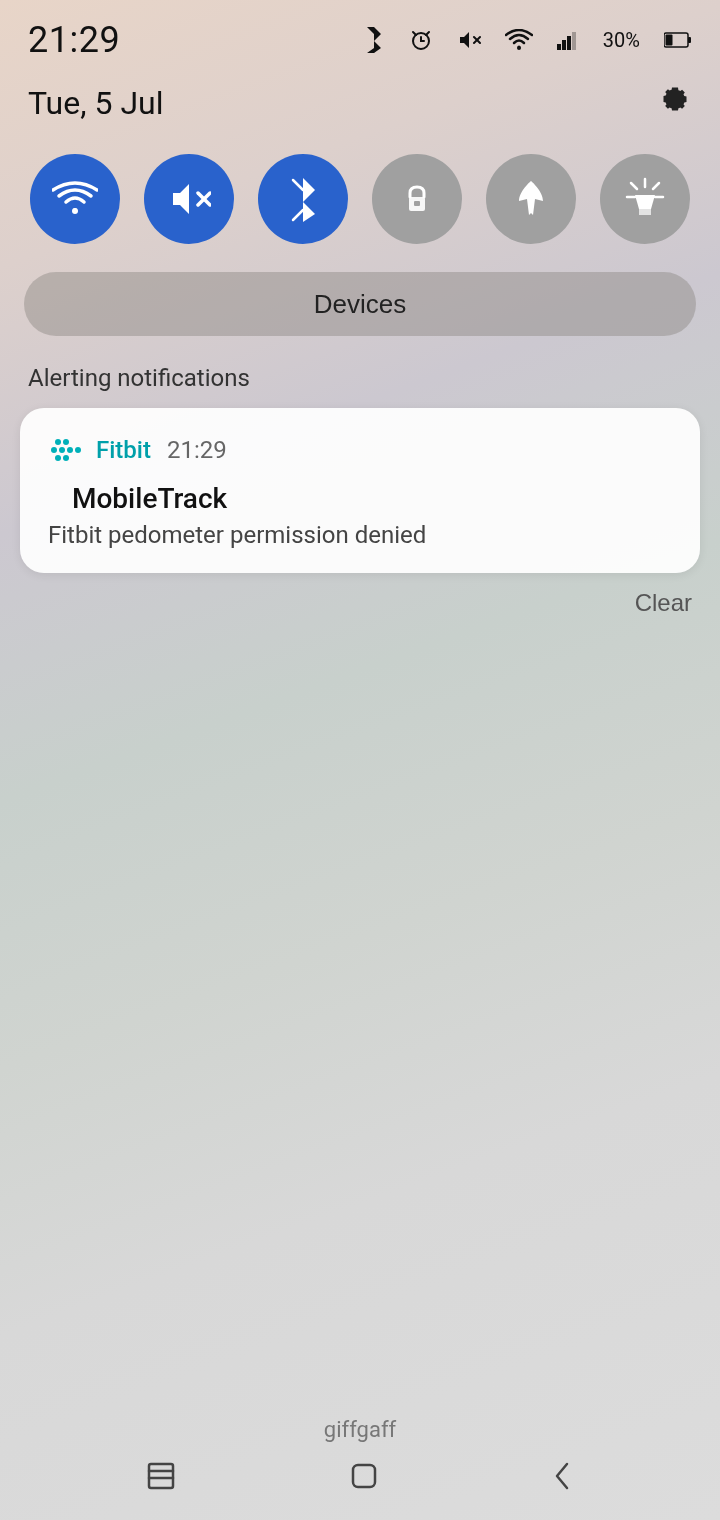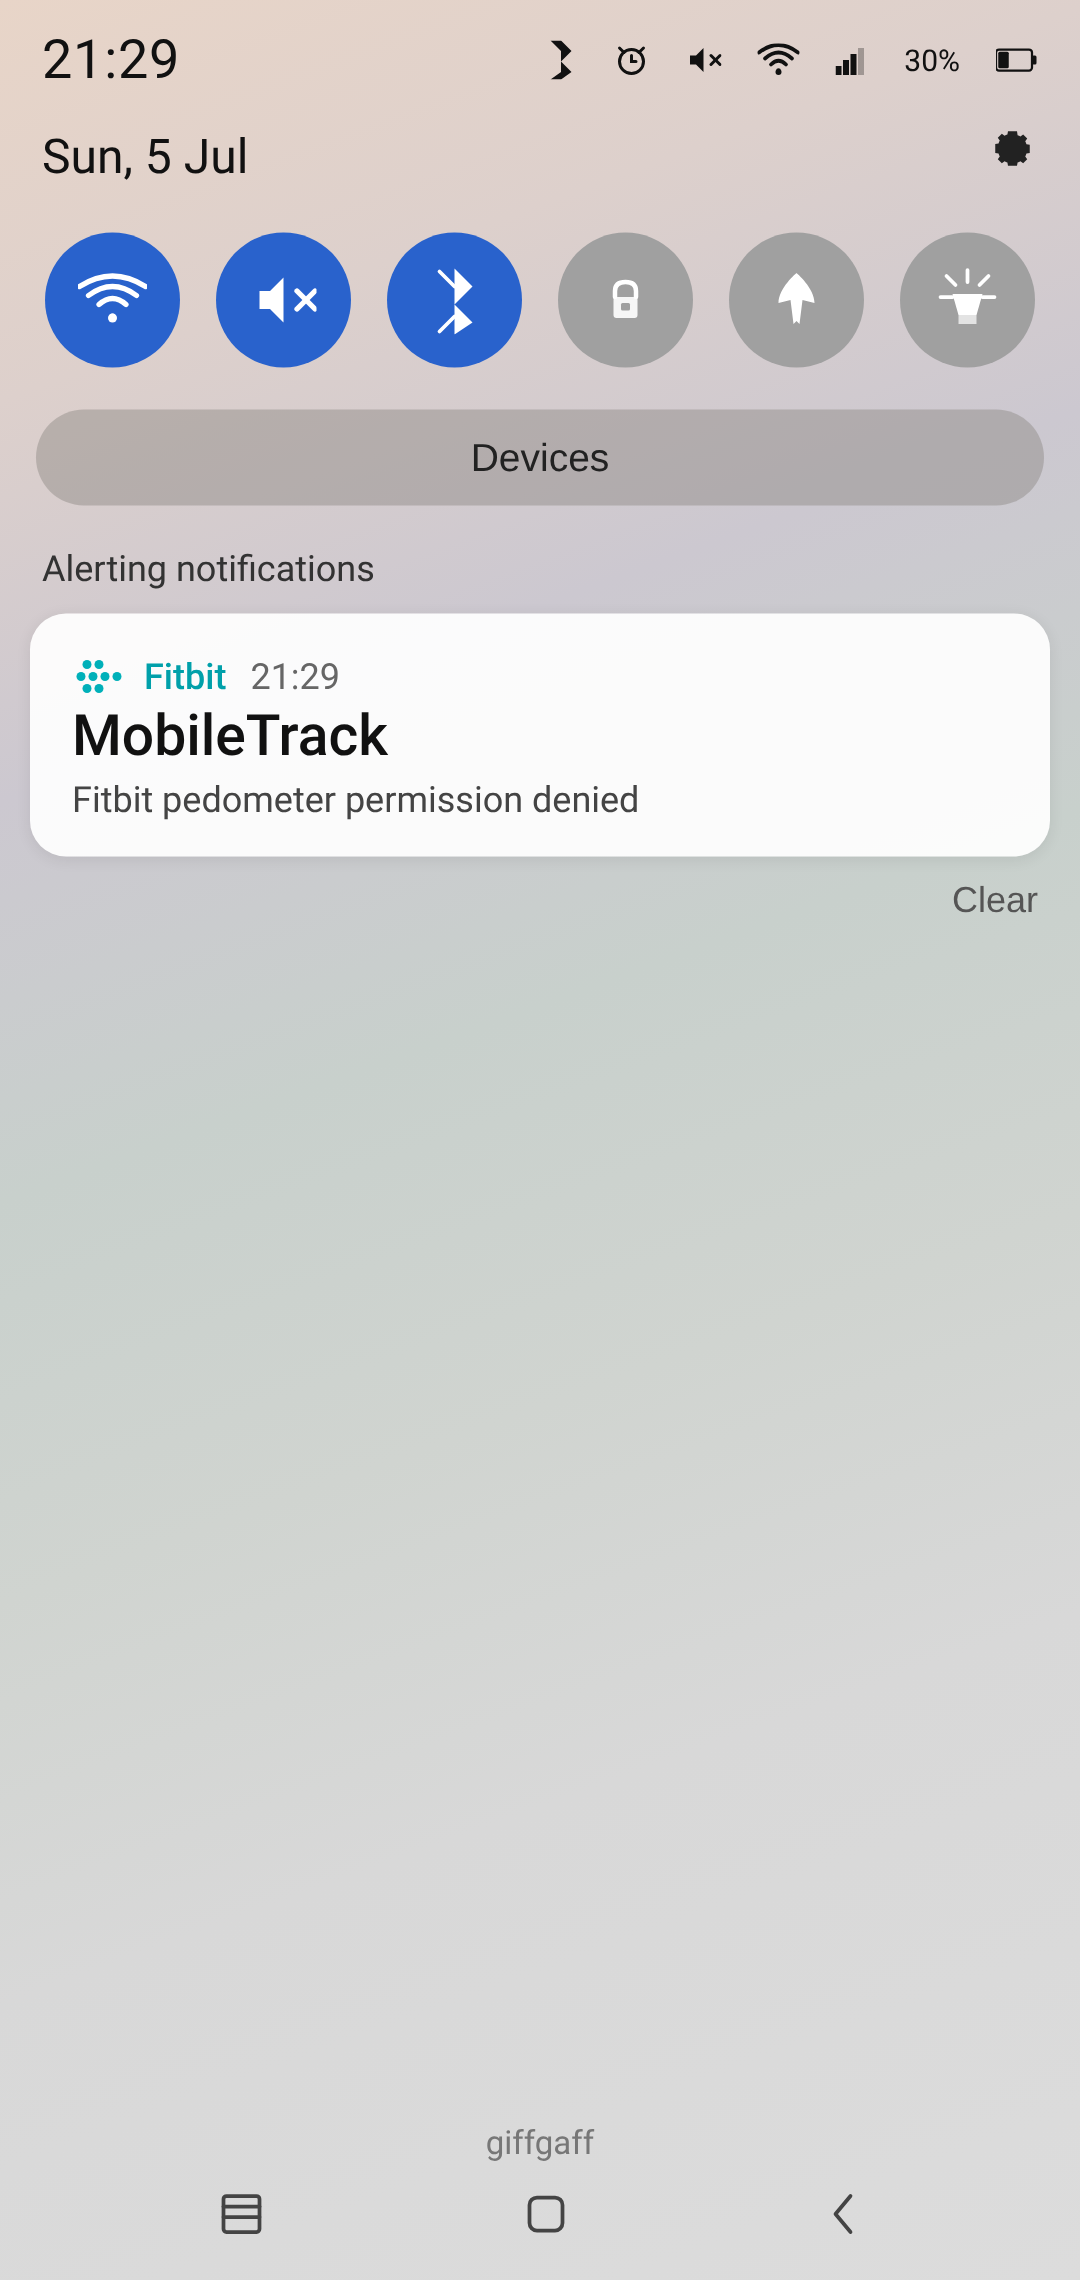--- a/index.html
+++ b/index.html
@@ -127,20 +127,21 @@
       background: rgba(255,255,255,0.92);
       border-radius: 24px;
       padding: 24px 28px 24px 28px;
       box-shadow: 0 2px 10px rgba(0,0,0,0.08);
     }
 
     .notif-header {
       display: flex;
       align-items: center;
       gap: 12px;
+      margin-bottom: 14px;
     }
 
     .fitbit-icon {
       width: 36px;
       height: 36px;
       display: flex;
       align-items: center;
       justify-content: center;
     }
 
@@ -150,24 +151,25 @@
       font-weight: 500;
     }
 
     .notif-time {
       font-size: 24px;
       color: #666;
       margin-left: 4px;
     }
 
     .notif-title {
-      font-size: 38px;
+      font-size: 28px;
       font-weight: 500;
       color: #111;
       margin-bottom: 6px;
+      margin-left: 24px;
     }
 
     .notif-body {
       font-size: 24px;
       color: #444;
     }
 
     
     .notif-actions {
       display: flex;
@@ -262,21 +264,21 @@
     <span class="battery-text">30%</span>
     <svg width="28" height="18" viewBox="0 0 28 18" fill="#111">
       <rect x="0" y="2" width="24" height="14" rx="2" stroke="#111" stroke-width="1.5" fill="none"></rect>
       <rect x="24" y="6" width="3" height="6" rx="1" fill="#111"></rect>
       <rect x="1.5" y="3.5" width="7" height="11" rx="1" fill="#111"></rect>
     </svg>
   </div>
 </div>
 
 <div class="date-row">
-  <span class="date-text">Sun, 5 Jul</span>
+  <span class="date-text">Tue, 5 Jul</span>
   <button class="gear-icon" style="background:none;border:none;cursor:pointer;">
     <svg width="34" height="34" viewBox="0 0 34 34" fill="#222">
       <path d="M17 11a6 6 0 100 12A6 6 0 0017 11zm0 10a4 4 0 110-8 4 4 0 010 8z"></path>
       <path d="M28.5 14.5l-2.2-.4a9.5 9.5 0 00-.8-1.9l1.3-1.8-2.7-2.7-1.8 1.3a9.5 9.5 0 00-1.9-.8L20 5.5h-6l-.4 2.2a9.5 9.5 0 00-1.9.8L9.9 7.2 7.2 9.9l1.3 1.8a9.5 9.5 0 00-.8 1.9L5.5 14v6l2.2.4a9.5 9.5 0 00.8 1.9l-1.3 1.8 2.7 2.7 1.8-1.3a9.5 9.5 0 001.9.8l.4 2.2h6l.4-2.2a9.5 9.5 0 001.9-.8l1.8 1.3 2.7-2.7-1.3-1.8a9.5 9.5 0 00.8-1.9l2.2-.4v-6z" fill-rule="evenodd" clip-rule="evenodd"></path>
     </svg>
   </button>
 </div>
 
 <div class="quick-toggles">
 

